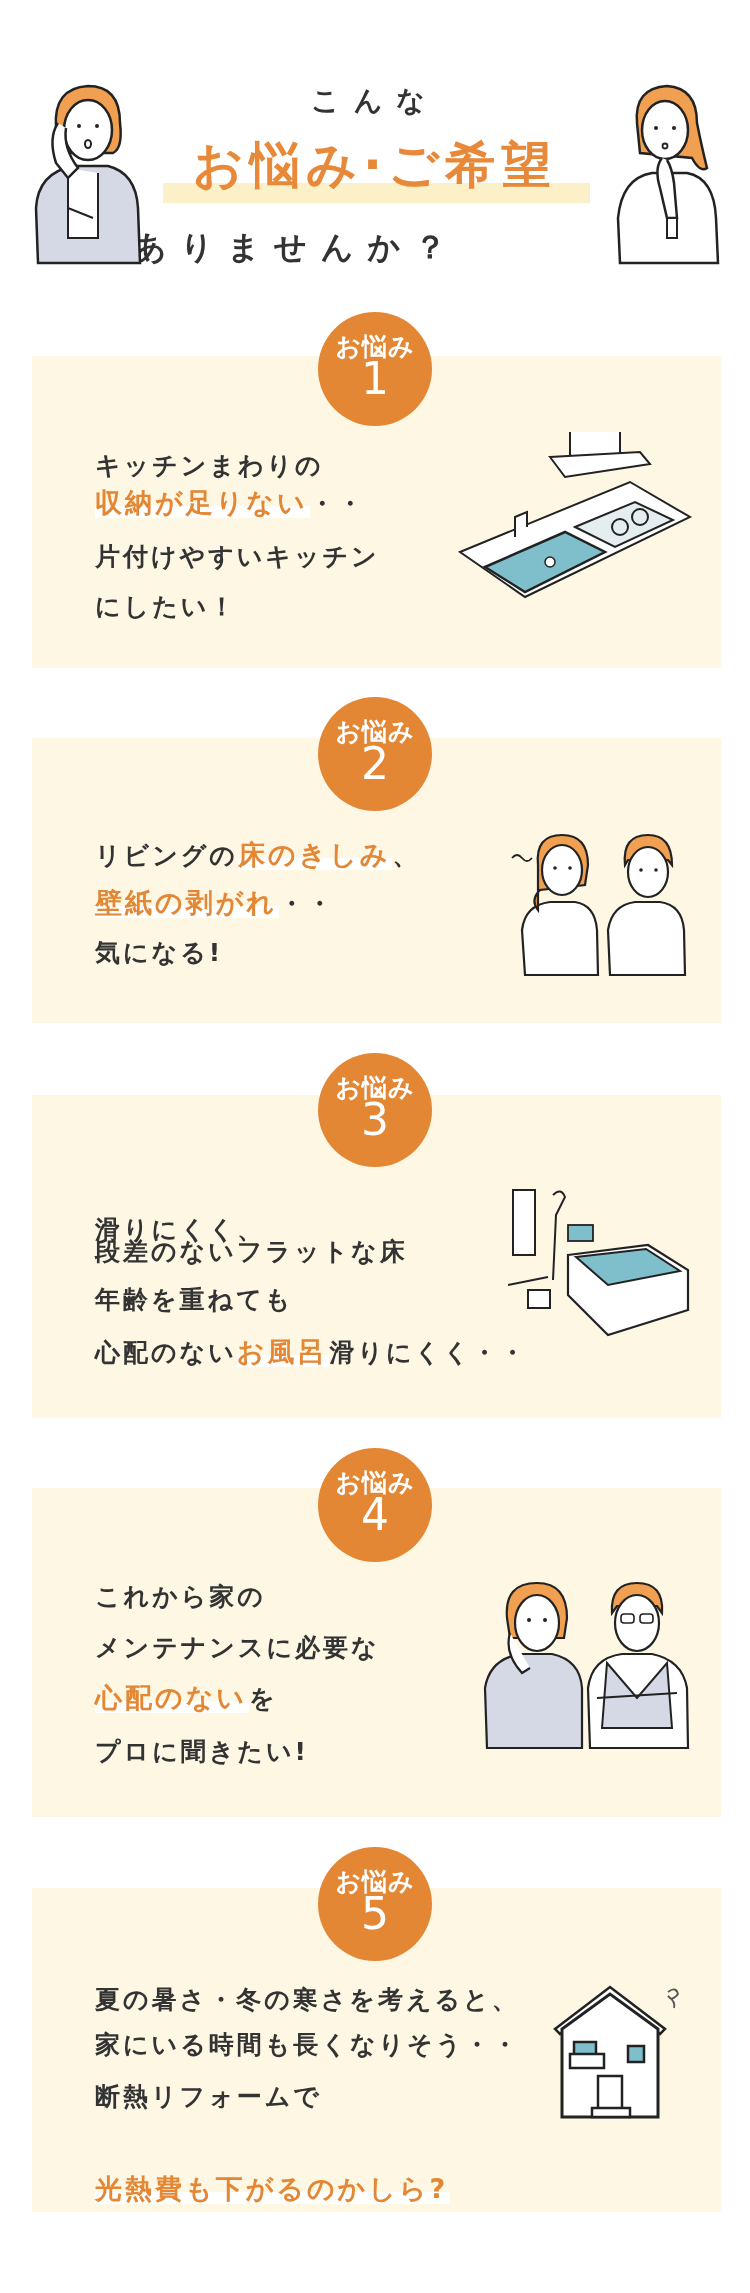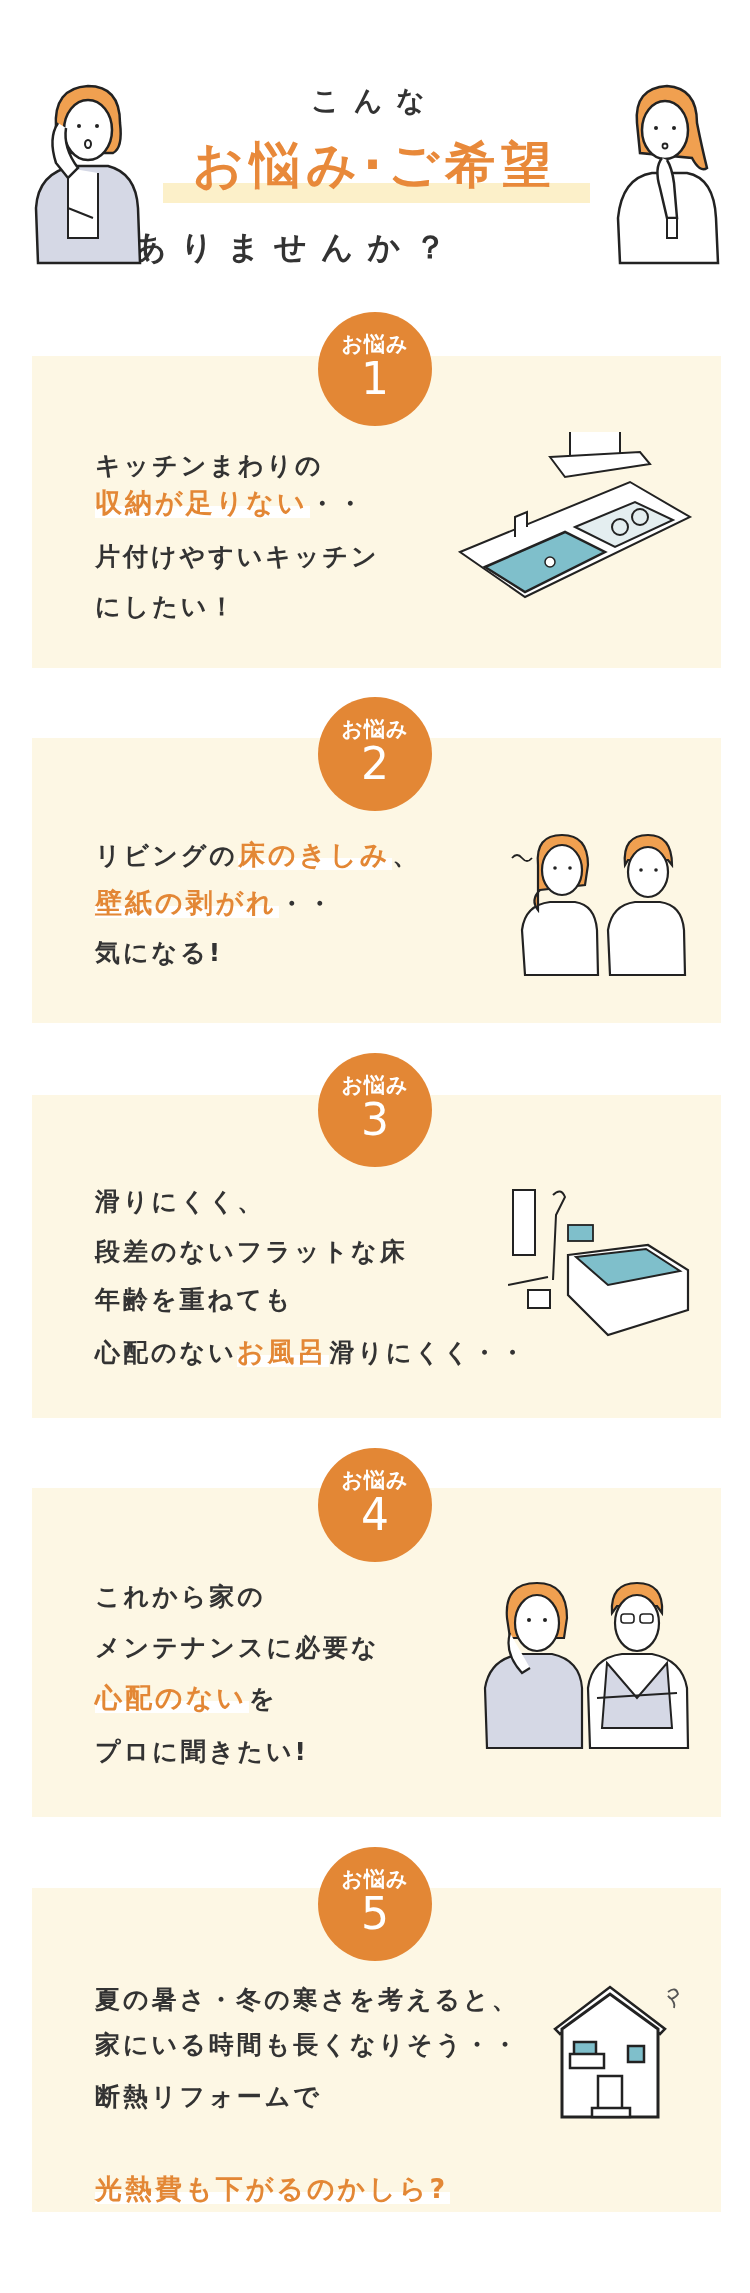--- a/index.html
+++ b/index.html
@@ -12,21 +12,21 @@
   .hdr-line1 { left: 0; width: 750px; top: 82px; text-align: center; font-size: 28px; letter-spacing: 14px; font-weight: bold; color: #333; }
   .hdr-hl-bar { left: 163px; top: 183px; width: 427px; height: 20px; background: #FCF0C9; }
   .hdr-line2 { left: 150px; width: 450px; top: 132px; text-align: center; font-size: 50px; letter-spacing: 6px; font-weight: bold; color: #E8893A; }
   .hdr-line3 { left: 0; width: 594px; top: 226px; text-align: center; font-size: 32px; letter-spacing: 14px; font-weight: bold; color: #333; }
 
   .figure { position: absolute; }
 
   
   .card { position: absolute; left: 32px; width: 689px; background: #FDF7E4; }
   .badge { position: absolute; left: 318px; width: 114px; height: 114px; border-radius: 50%; background: #E38735; color: #fff; text-align: center; }
-  .badge-label { position: absolute; left: 0; width: 100%; top: 18px; font-size: 21px; font-weight: bold; letter-spacing: 1px; }
+  .badge-label { position: absolute; left: 0; width: 100%; top: 18px; font-size: 25px; font-weight: bold; letter-spacing: 1px; }
   .badge-num { position: absolute; left: 0; width: 100%; top: 42px; font-size: 44px; line-height: 50px; font-weight: normal; }
 
   .line { position: absolute; left: 95px; font-size: 25px; line-height: 34px; font-weight: bold; color: #333; letter-spacing: 3px; white-space: nowrap; }
   .hl { color: #E38735; background: linear-gradient(to bottom, transparent 62%, #ffffff 62%, #ffffff 100%); padding-right: 2px; font-size: 27px; }
 
   svg { display: block; }
 </style>
 </head>
 <body>
 
@@ -107,21 +107,21 @@
     <circle cx="141" cy="40" r="1.8" fill="#222"></circle>
       <circle cx="156" cy="40" r="1.8" fill="#222"></circle>
   </svg>
 </div>
 
 <div class="card" style="top:1095px; height:323px;"></div>
 <div class="badge" style="top:1053px;">
   <div class="badge-label">お悩み</div>
   <div class="badge-num">3</div>
 </div>
-<div class="line" style="top:1185px;"><span>滑りにくく、</span></div>
+<div class="line" style="top:1213px;"><span>滑りにくく、</span></div>
 <div class="line" style="top:1235px;"><span>段差のないフラットな床</span></div>
 <div class="line" style="top:1283px;"><span>年齢を重ねても</span></div>
 <div class="line" style="top:1335px;"><span>心配のない</span><span class="hl">お風呂</span><span>滑りにくく・・</span></div>
 <div class="figure" style="left:508px; top:1185px;">
   <svg width="185" height="155" viewBox="0 0 185 155">
     <rect x="5" y="5" width="22" height="65" fill="#fff" stroke="#222" stroke-width="2"></rect>
     <path d="M45 10 q8 -8 12 2 L48 30 L45 95" fill="none" stroke="#222" stroke-width="2"></path>
     <rect x="60" y="40" width="25" height="16" fill="#7FBFCB" stroke="#222" stroke-width="1.8"></rect>
     <path d="M60 70 L140 60 L180 85 L180 125 L100 150 L60 110 Z" fill="#fff" stroke="#222" stroke-width="2.2"></path>
     <path d="M68 72 L138 64 L172 86 L100 100 Z" fill="#7FBFCB" stroke="#222" stroke-width="2"></path>

